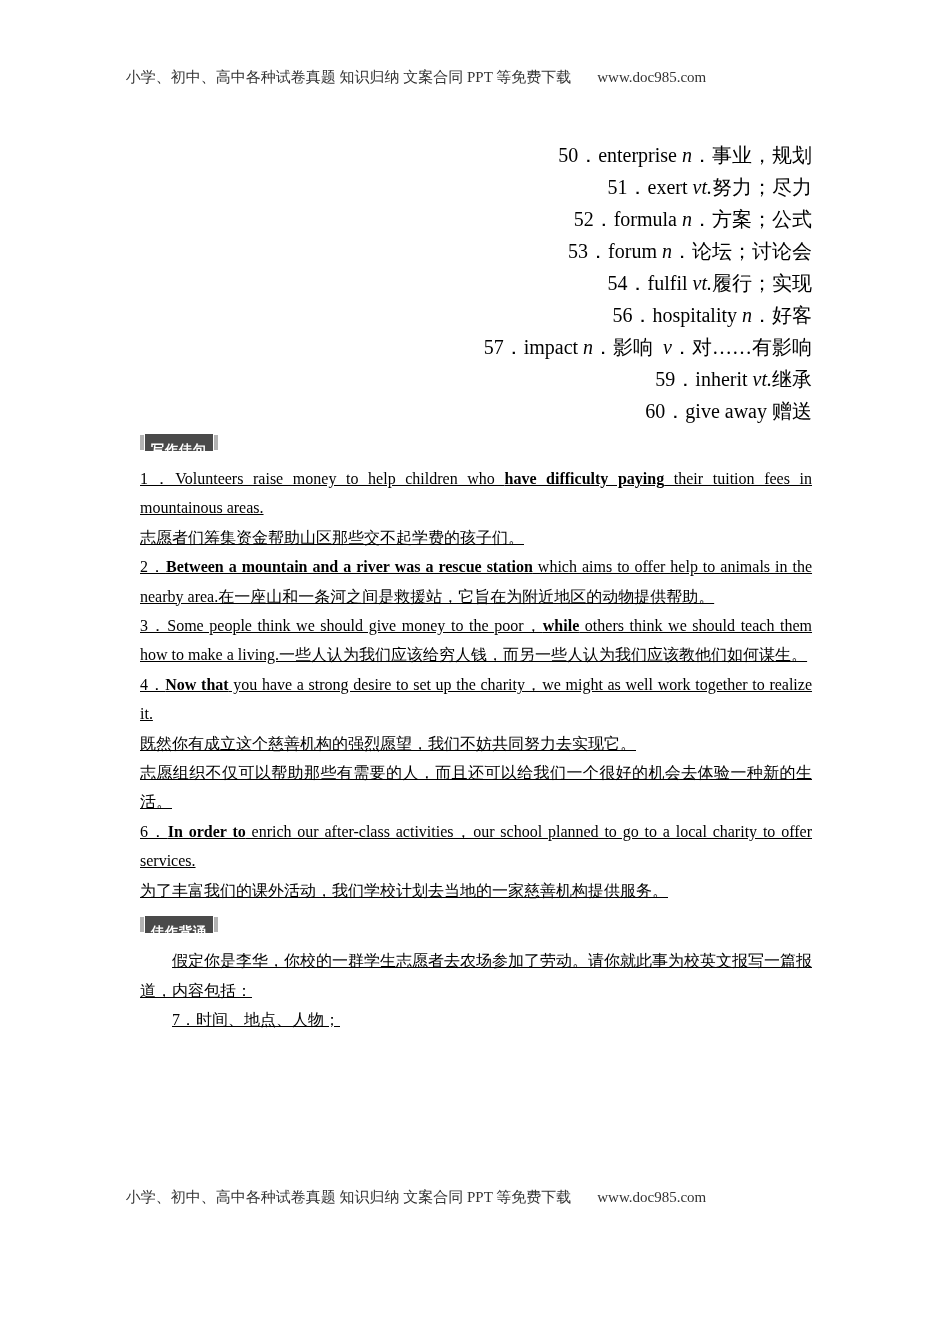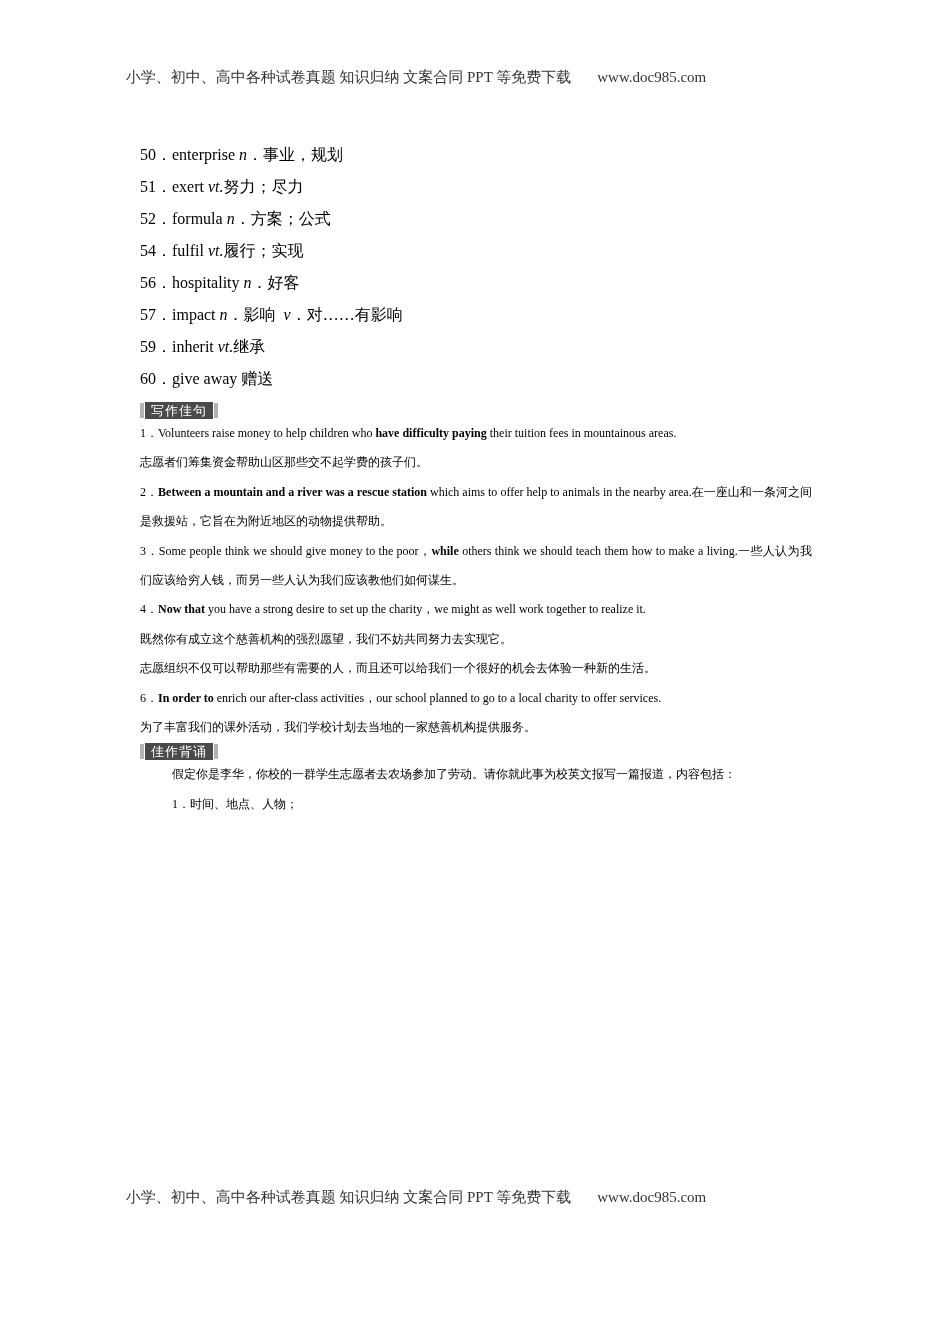--- a/index.html
+++ b/index.html
@@ -19,58 +19,59 @@
     color: var(--header-text, #333333);
     white-space: nowrap;
   }
   .page-header { top: 68px; }
   .page-footer { top: 1188px; }
   .page-header .url, .page-footer .url { margin-left: 26px; }
 
   .content { position: absolute; top: 139px; left: 140px; width: 672px; }
 
   .vocab-list p.vocab-item {
-    font-size: 16px; line-height: 32px;
-    white-space: pre-wrap; text-align: left;
+    font-size: 20px; line-height: 32px;
+    white-space: pre-wrap; text-align: right;
   }
 
   .i { font-style: italic; }
   .b { font-weight: bold; }
 
   .section .badge-row { margin-top: 7px; height: 17px; }
-  .section + .section .badge-row { margin-top: 1px; }
+  .section + .section .badge-row { margin-top: 11px; }
   .badge { display: inline-flex; align-items: stretch; height: 17px; vertical-align: top; }
   .badge .bar { width: 4px; margin: 1px 0; background: var(--badge-bar, #b3b3b3); }
   .badge .label {
     background: var(--badge-bg, #4a4a4a);
     color: var(--badge-text, #ffffff);
     font-family: "Liberation Sans", "DejaVu Sans", sans-serif;
-    font-size: 13px; font-weight: normal; line-height: 17px;
-    padding: 0 6px; margin: 0 1px; letter-spacing: 1px;
+    font-size: 13px; font-weight: bold; line-height: 17px;
+    padding: 7px 6px; margin: 0 1px; letter-spacing: 1px;
   }
 
-  .paragraphs { font-size: 12px; }
+  .paragraphs { margin-top: 13px; font-size: 16px; text-decoration: underline; }
   .paragraphs p.para { line-height: 29.4px; text-align: justify; }
   .paragraphs p.para.indent { text-indent: 32px; }
 </style>
 </head>
 <body>
 
 <div class="page">
 
   <div class="page-header">
     <span>小学、初中、高中各种试卷真题 知识归纳 文案合同 PPT 等免费下载</span><span class="url">www.doc985.com</span>
   </div>
 
   <div class="content">
 
     <div class="vocab-list">
         <p class="vocab-item"><span>50．enterprise </span><span class="i">n</span><span>．事业，规划</span></p>
         <p class="vocab-item"><span>51．exert </span><span class="i">vt.</span><span>努力；尽力</span></p>
         <p class="vocab-item"><span>52．formula </span><span class="i">n</span><span>．方案；公式</span></p>
+        <p class="vocab-item"><span>53．forum </span><span class="i">n</span><span>．论坛；讨论会</span></p>
         <p class="vocab-item"><span>54．fulfil </span><span class="i">vt.</span><span>履行；实现</span></p>
         <p class="vocab-item"><span>56．hospitality </span><span class="i">n</span><span>．好客</span></p>
         <p class="vocab-item"><span>57．impact </span><span class="i">n</span><span>．影响  </span><span class="i">v</span><span>．对……有影响</span></p>
         <p class="vocab-item"><span>59．inherit </span><span class="i">vt.</span><span>继承</span></p>
         <p class="vocab-item"><span>60．give away 赠送</span></p>
       </div>
 
     <div class="section">
       <div class="badge-row">
         <span class="badge">
@@ -95,21 +96,21 @@
     <div class="section">
       <div class="badge-row">
         <span class="badge">
           <span class="bar"></span>
           <span class="label">佳作背诵</span>
           <span class="bar"></span>
         </span>
       </div>
       <div class="paragraphs">
           <p class="para indent"><span>假定你是李华，你校的一群学生志愿者去农场参加了劳动。请你就此事为校英文报写一篇报道，内容包括：</span></p>
-          <p class="para indent"><span>1．时间、地点、人物；</span></p>
+          <p class="para indent"><span>7．时间、地点、人物；</span></p>
         </div>
     </div>
 
   </div>
 
   <div class="page-footer">
     <span>小学、初中、高中各种试卷真题 知识归纳 文案合同 PPT 等免费下载</span><span class="url">www.doc985.com</span>
   </div>
 
 </div>

